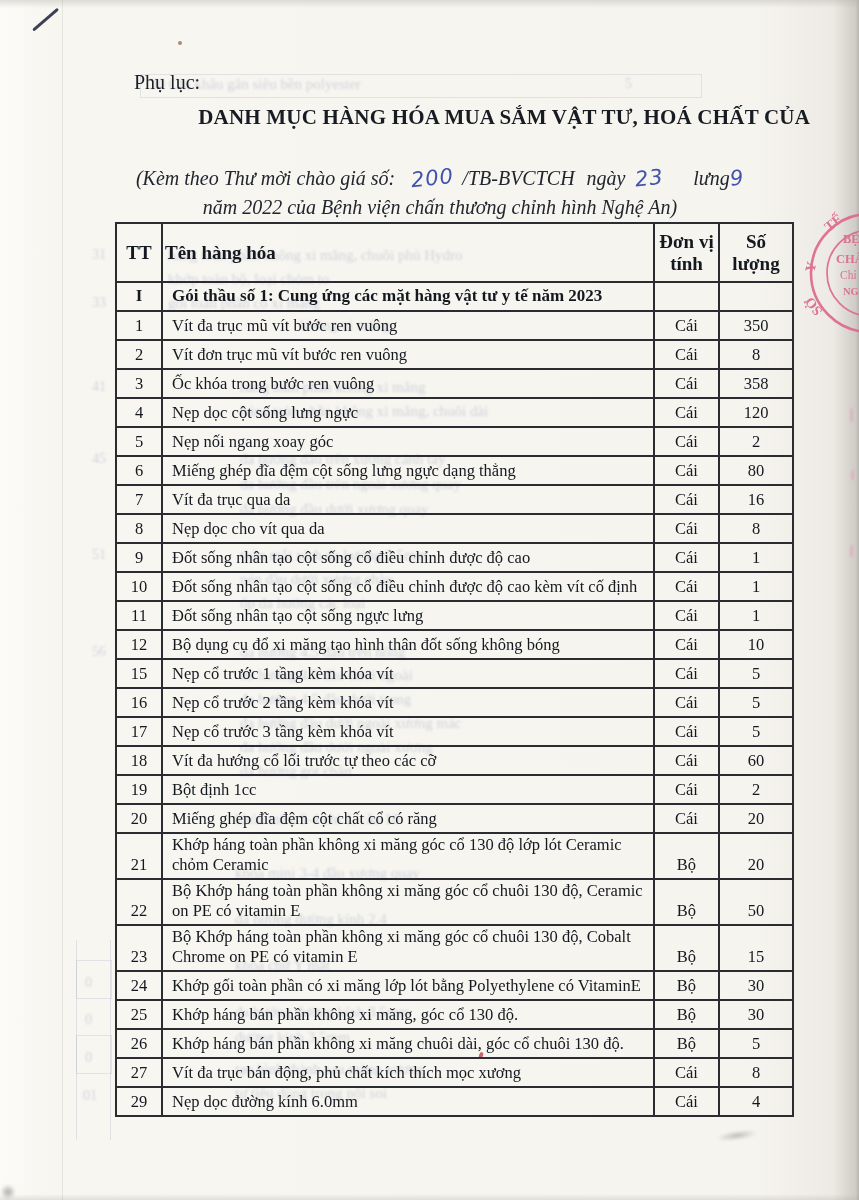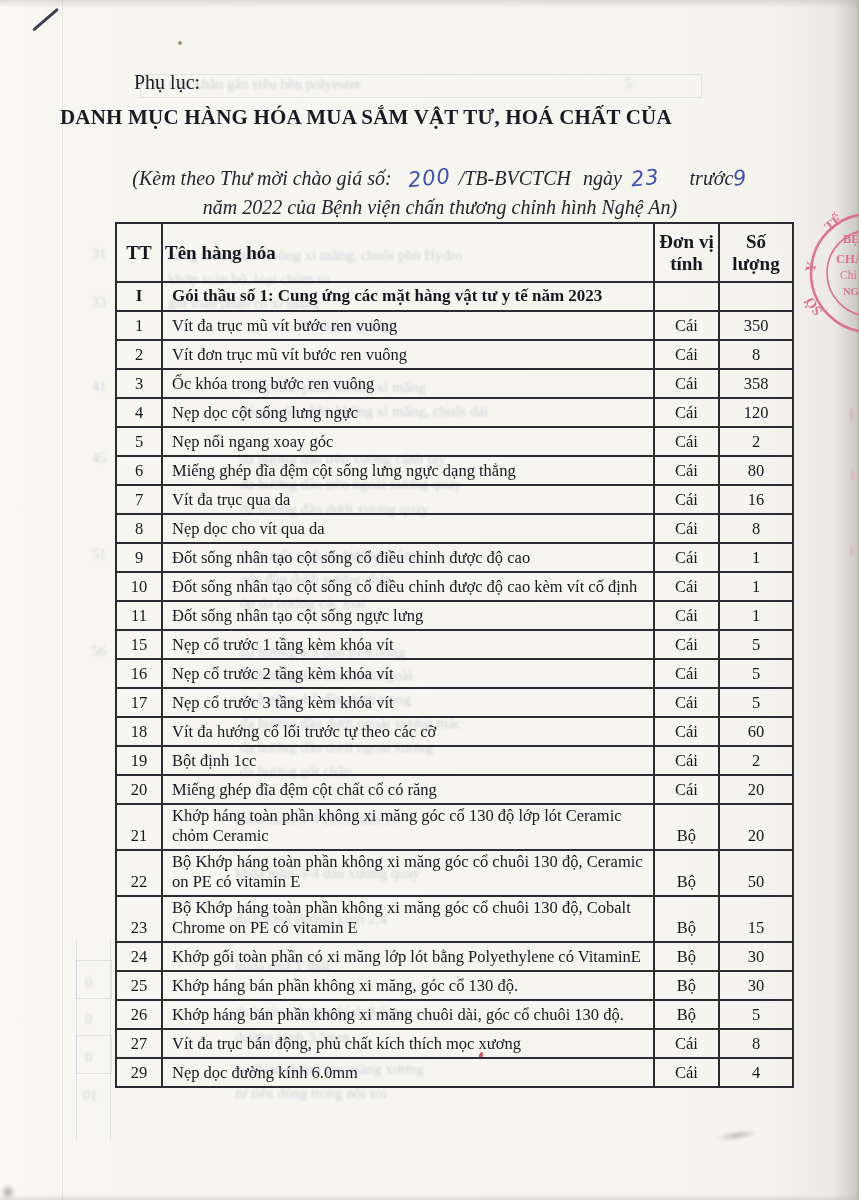--- a/index.html
+++ b/index.html
@@ -21,21 +21,21 @@
   .brown-dot{position:absolute;left:178px;top:41px;width:4px;height:4px;border-radius:50%;background:#8a6b50;opacity:.75;}
   .red-speck{position:absolute;left:479px;top:1052px;width:4px;height:7px;border-radius:50%;background:#c2404a;opacity:.8;transform:rotate(18deg);}
   .smudge{position:absolute;left:716px;top:1131px;width:42px;height:9px;border-radius:50%;
     background:radial-gradient(ellipse,rgba(110,110,108,.45),rgba(110,110,108,0) 70%);filter:blur(1.5px);transform:rotate(-8deg);}
   .corner-mark{position:absolute;left:0;top:1184px;width:16px;height:16px;border-radius:50%;
     background:radial-gradient(circle,rgba(100,100,96,.5),rgba(100,100,96,0) 70%);filter:blur(1px);}
   .pink-speck{position:absolute;width:3px;height:14px;background:#e39bb0;opacity:.5;filter:blur(1px);border-radius:2px;}
 
   
   .phu-luc{position:absolute;left:134px;top:71px;font-size:20px;}
-  .title{position:absolute;left:60px;width:750px;top:102px;text-align:left;font-weight:bold;
+  .title{position:absolute;left:60px;width:750px;top:102px;text-align:right;font-weight:bold;
     font-size:21px;line-height:31px;letter-spacing:.2px;color:#171b22;}
   .subtitle{position:absolute;left:60px;width:760px;top:164px;text-align:center;font-style:italic;
     font-size:20px;line-height:29px;color:#21252d;}
   .subtitle .gap-a{display:inline-block;width:16px;}
   .subtitle .gap-b{display:inline-block;width:8px;}
   .subtitle .gap-c{display:inline-block;width:12px;}
   .subtitle .gap-d{display:inline-block;width:9px;}
   .subtitle .gap-e{display:inline-block;width:30px;}
   .hand{font-family:"DejaVu Sans",sans-serif;font-style:italic;color:#4053ae;font-size:21px;
     display:inline-block;transform:rotate(-6deg);letter-spacing:1px;}
@@ -126,21 +126,21 @@
   <div class="pink-speck" style="left:850px;top:408px;"></div>
   <div class="pink-speck" style="left:851px;top:470px;height:10px;"></div>
   <div class="pink-speck" style="left:850px;top:545px;height:12px;"></div>
 
   <div class="phu-luc">Phụ lục:</div>
   <div class="title">
     <div>DANH MỤC HÀNG HÓA MUA SẮM VẬT TƯ, HOÁ CHẤT CỦA</div>
   </div>
   <div class="subtitle">
     <div>
-      <span>(Kèm theo Thư mời chào giá số:</span><span class="gap-a"></span><span class="hand">200</span><span class="gap-b"></span><span>/TB-BVCTCH</span><span class="gap-c"></span><span>ngày</span><span class="gap-d"></span><span class="hand">23</span><span class="gap-e"></span><span>trước</span><span class="hand">9</span>
+      <span>(Kèm theo Thư mời chào giá số:</span><span class="gap-a"></span><span class="hand">200</span><span class="gap-b"></span><span>/TB-BVCTCH</span><span class="gap-c"></span><span>ngày</span><span class="gap-d"></span><span class="hand">23</span><span class="gap-e"></span><span>lưng</span><span class="hand">9</span>
     </div>
     <div>năm 2022 của Bệnh viện chấn thương chỉnh hình Nghệ An)</div>
   </div>
 
   <table class="main">
     <colgroup>
         <col class="c-tt">
         <col class="c-name">
         <col class="c-unit">
         <col class="c-qty">
@@ -231,20 +231,26 @@
       <td class="qty">1</td>
     </tr>
 
     <tr class="item">
       <td class="tt">11</td>
       <td class="name">Đốt sống nhân tạo cột sống ngực lưng</td>
       <td class="unit">Cái</td>
       <td class="qty">1</td>
     </tr>
 
+    <tr class="item">
+      <td class="tt">12</td>
+      <td class="name">Bộ dụng cụ đổ xi măng tạo hình thân đốt sống không bóng</td>
+      <td class="unit">Cái</td>
+      <td class="qty">10</td>
+    </tr>
 
 
 
     <tr class="item">
       <td class="tt">15</td>
       <td class="name">Nẹp cổ trước 1 tầng kèm khóa vít</td>
       <td class="unit">Cái</td>
       <td class="qty">5</td>
     </tr>
 

